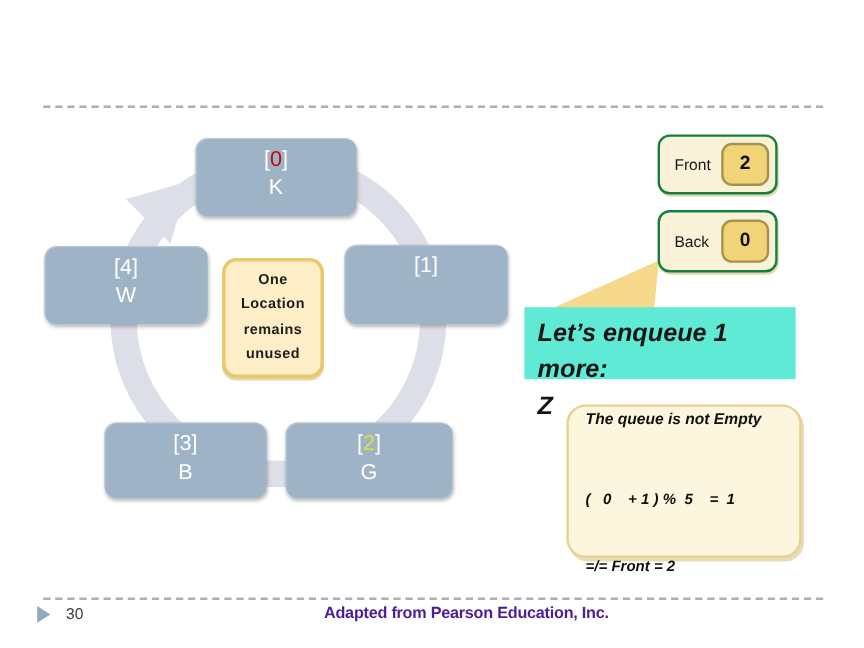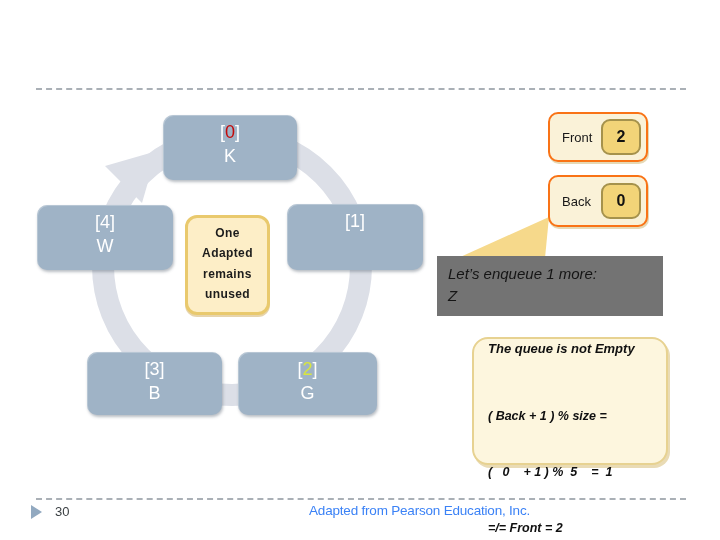--- a/index.html
+++ b/index.html
@@ -33,40 +33,40 @@
   .center-note {
     position:absolute; left:185px; top:215px; width:85px; height:100px;
     background:#fdeec7; border:3px solid #e9c96d; border-radius:12px;
     box-sizing:border-box; font-weight:bold; font-size:12px; color:#1c1c1c;
     text-align:center; white-space:pre-line; line-height:1.7; padding-top:5px;
     letter-spacing:0.4px; box-shadow:0 2px 0 rgba(205,170,90,0.5);
   }
 
   .pointer-box {
     position:absolute; left:548px; width:100px; background:#faf2d8;
-    border:2px solid #f97316; border-radius:10px; box-sizing:border-box;
+    border:2px solid #15803d; border-radius:10px; box-sizing:border-box;
     box-shadow:1px 2px 0 rgba(210,185,120,0.55);
   }
   #front-box { top:112px; height:50px; }
   #back-box  { top:175px; height:52px;padding-left:47px; }
   .pointer-label {
     position:absolute; left:12px; top:50%; transform:translateY(-50%);
     font-size:13px; color:#181818;
   }
   .pointer-value {
     position:absolute; right:5px; top:50%; transform:translateY(-50%);
     width:40px; height:36px; background:#f2d478; border:2px solid #a5924c;
     border-radius:9px; box-sizing:border-box; font-size:16px; font-weight:bold;
     color:#111; text-align:center; line-height:32px;
   }
 
   .callout {
     position:absolute; left:437px; top:256px; width:226px; height:60px;
-    background:#737373; box-sizing:border-box; padding:7px 11px;
-    font-size:15px; font-weight:normal; font-style:italic; color:#151515;
+    background:#5eead4; box-sizing:border-box; padding:7px 11px;
+    font-size:21px; font-weight:bold; font-style:italic; color:#151515;
     white-space:pre-line; line-height:1.45;
   }
 
   .info-box {
     position:absolute; left:472px; top:337px; width:196px; height:128px;
     background:#fdf6de; border:2px solid #e7d291; border-radius:16px;
     box-sizing:border-box; padding:2px 14px; color:#101010;
     box-shadow:2px 3px 0 rgba(215,190,120,0.55);
     font-style:italic;
   }
@@ -74,22 +74,22 @@
   .info-code  { margin-top:13px; font-size:12.5px; font-weight:bold;
                 line-height:1.5; white-space:pre; }
 
   .footer-triangle {
     position:absolute; left:31px; top:505px; width:0; height:0;
     border-left:11px solid #92a9c0; border-top:7px solid transparent;
     border-bottom:7px solid transparent;
   }
   .page-number { position:absolute; left:55px; top:504px; font-size:13px; color:#3c4144;text-align:center; }
   .footer-credit {
-    position:absolute; left:270px; top:503px; width:260px; text-align:right;
-    font-size:13.5px; font-weight:normal; color:#3b82f6; letter-spacing:-0.2px;
+    position:absolute; left:270px; top:503px; width:260px; text-align:left;
+    font-size:13.5px; font-weight:bold; color:#4c1d95; letter-spacing:-0.2px;
   }
 </style>
 </head>
 <body>
 
 <div class="slide">
 
   <div class="rule rule-top"></div>
 
   <svg class="ring-svg" width="720" height="540" viewBox="0 0 720 540">
@@ -117,40 +117,39 @@
     <div class="l1"><span>[</span><span style="color: rgb(255, 255, 255);">3</span><span>]</span></div>
     <div class="l2">B</div>
   </div>
 
   <div class="cell" id="cell-4">
     <div class="l1"><span>[</span><span style="color: rgb(255, 255, 255);">4</span><span>]</span></div>
     <div class="l2">W</div>
   </div>
 
   <div class="center-note">One
-Adapted
+Location
 remains
 unused</div>
 
   <div class="pointer-box" id="front-box">
     <span class="pointer-label">Front</span>
     <span class="pointer-value">2</span>
   </div>
   <div class="pointer-box" id="back-box">
     <span class="pointer-label">Back</span>
     <span class="pointer-value">0</span>
   </div>
 
   <div class="callout">Let’s enqueue 1 more:
 Z</div>
 
   <div class="info-box">
     <div class="info-title">The queue is not Empty</div>
     <div class="info-code">
-      <div>( Back + 1 ) % size =</div>
       <div>(   0    + 1 ) %  5    =  1</div>
       <div>=/= Front = 2</div>
     </div>
   </div>
 
   <div class="rule rule-bottom"></div>
   <div class="footer-triangle"></div>
   <div class="page-number">30</div>
   <div class="footer-credit">Adapted from Pearson Education, Inc.</div>
 

